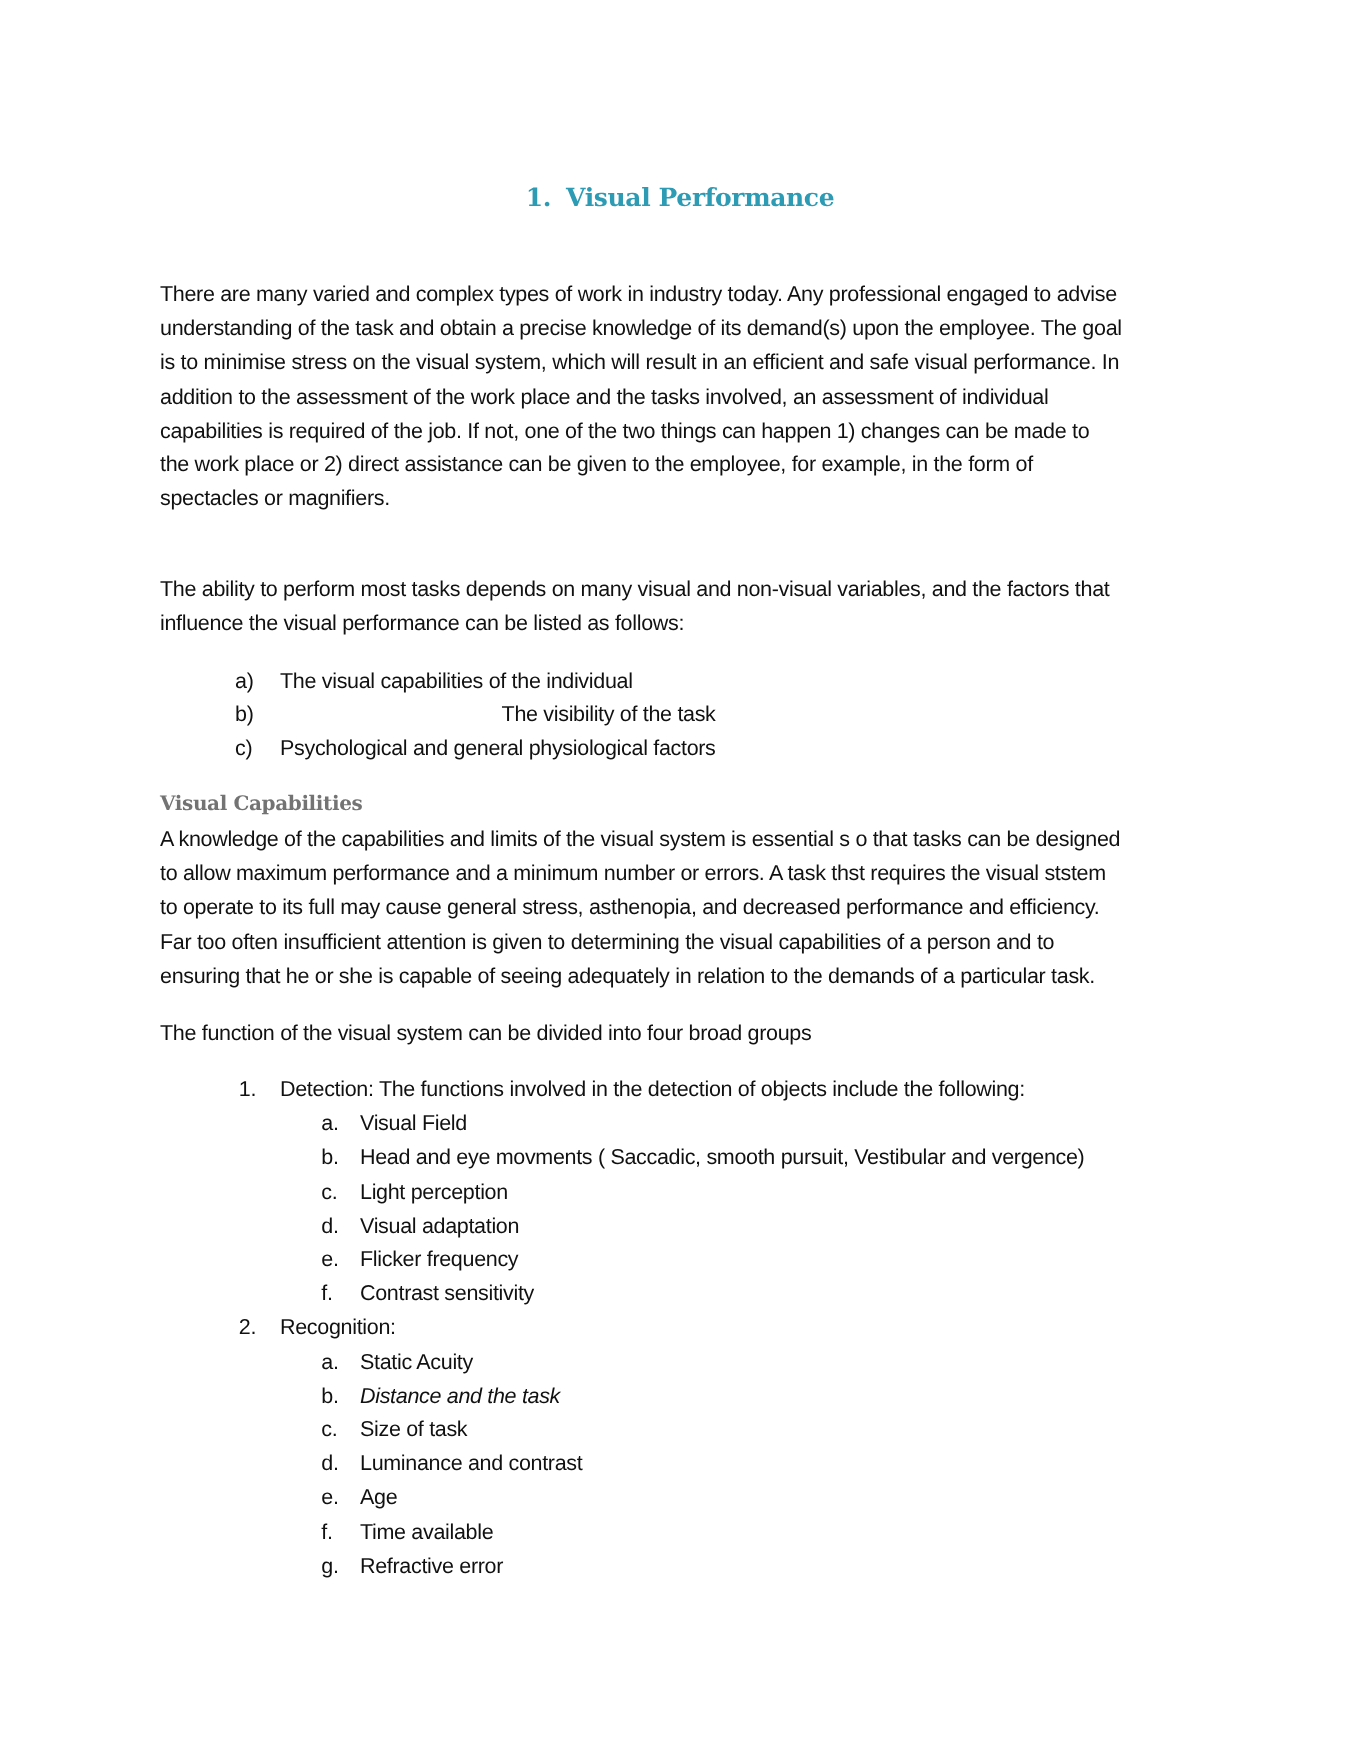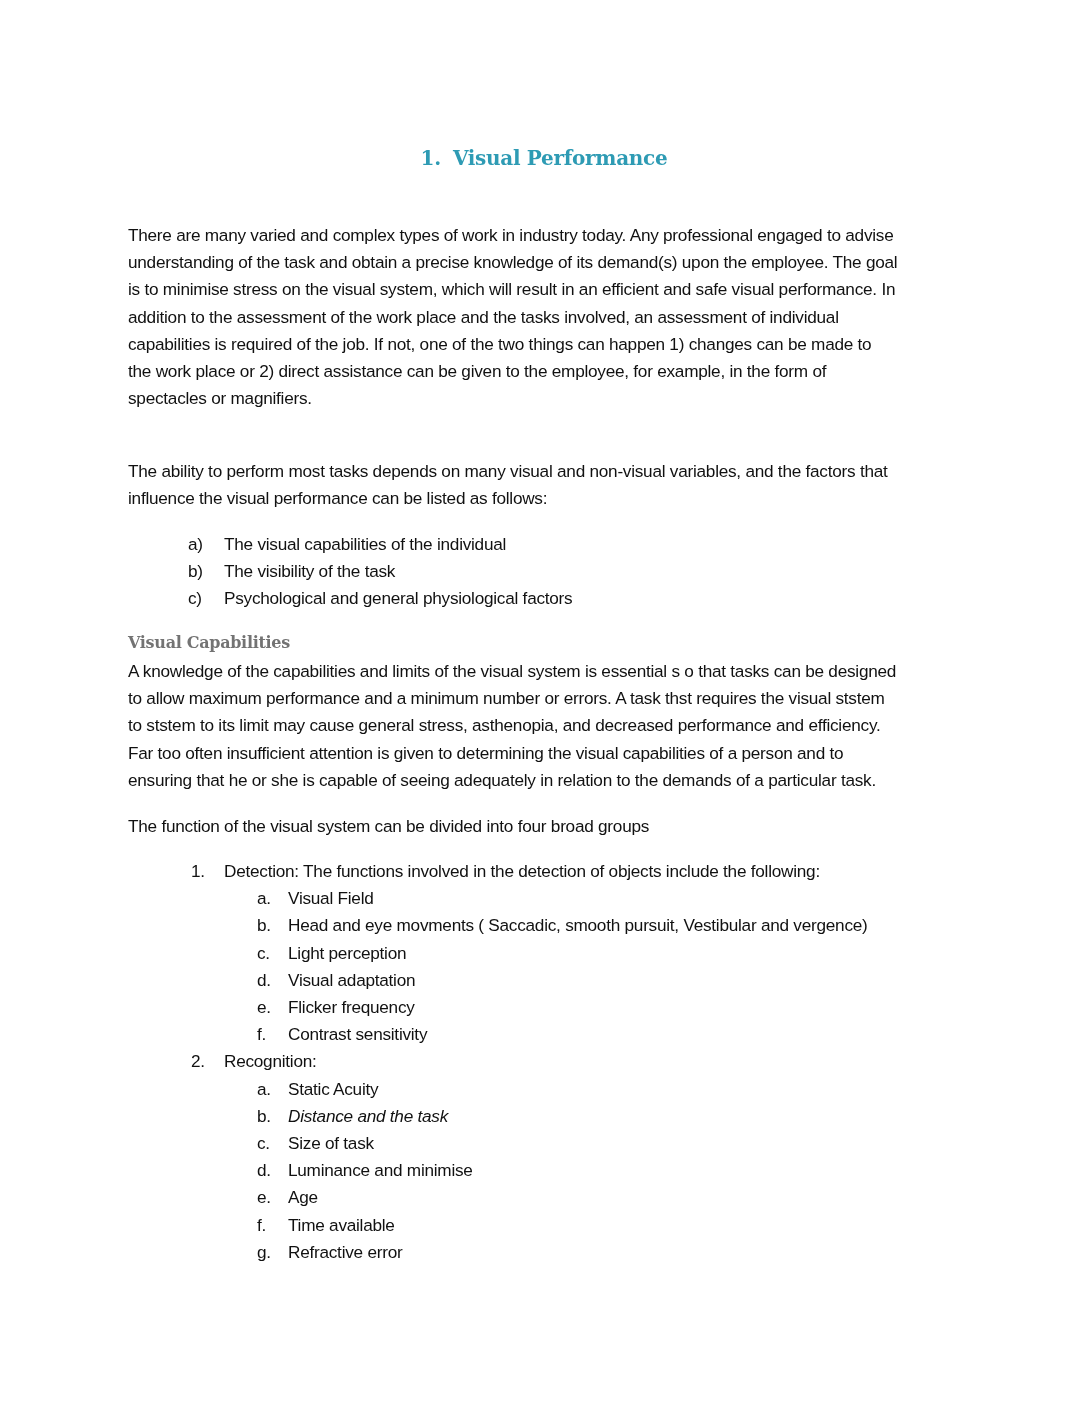--- a/index.html
+++ b/index.html
@@ -52,34 +52,34 @@
     <div>influence the visual performance can be listed as follows:</div>
   </div>
 
   <ul class="list" style="left:188px; top:531px;">
     <li>
         <span class="marker">a)</span>
         <span class="text" style="padding-left:36px;">The visual capabilities of the individual</span>
       </li>
     <li>
         <span class="marker">b)</span>
-        <span class="text" style="padding-left:36px;">The visibility of the task</span>
+        <span class="text" style="padding-left:36px;text-align:right;">The visibility of the task</span>
       </li>
     <li>
         <span class="marker">c)</span>
         <span class="text" style="padding-left:36px;text-align:center;">Psychological and general physiological factors</span>
       </li>
   </ul>
 
   <div class="subhead">Visual Capabilities</div>
 
   <div class="para" style="top:658px;">
     <div>A knowledge of the capabilities and limits of the visual system is essential s o that tasks can be designed</div>
     <div>to allow maximum performance and a minimum number or errors. A task thst requires the visual ststem</div>
-    <div>to ststem to its limit may cause general stress, asthenopia, and decreased performance and efficiency.</div>
+    <div>to operate to its full may cause general stress, asthenopia, and decreased performance and efficiency.</div>
     <div>Far too often insufficient attention is given to determining the visual capabilities of a person and to</div>
     <div>ensuring that he or she is capable of seeing adequately in relation to the demands of a particular task.</div>
   </div>
 
   <div class="para" style="top:813px;">The function of the visual system can be divided into four broad groups</div>
 
   <ul class="list" style="left:191px; top:858px; width:760px;">
     <li>
       <span class="marker">1.</span>
       <span class="text" style="padding-left:33px;">Detection: The functions involved in the detection of objects include the following:</span>
@@ -120,21 +120,21 @@
     <li>
         <span class="marker" style="left:66px;">b.</span>
         <span class="text" style="padding-left:97px;font-style:italic;">Distance and the task</span>
       </li>
     <li>
         <span class="marker" style="left:66px;">c.</span>
         <span class="text" style="padding-left:97px;">Size of task</span>
       </li>
     <li>
         <span class="marker" style="left:66px;">d.</span>
-        <span class="text" style="padding-left:97px;">Luminance and minimise</span>
+        <span class="text" style="padding-left:97px;">Luminance and contrast</span>
       </li>
     <li>
         <span class="marker" style="left:66px;">e.</span>
         <span class="text" style="padding-left:97px;">Age</span>
       </li>
     <li>
         <span class="marker" style="left:66px;">f.</span>
         <span class="text" style="padding-left:97px;">Time available</span>
       </li>
     <li>

